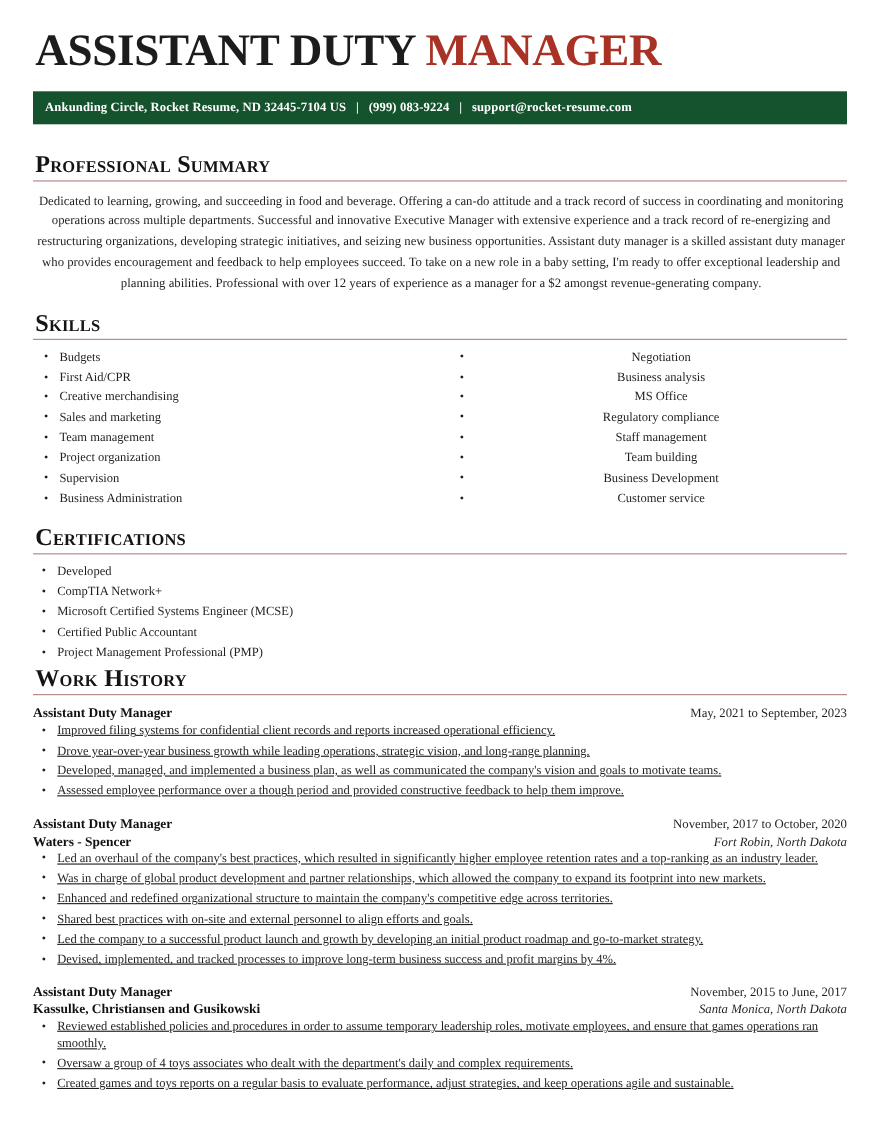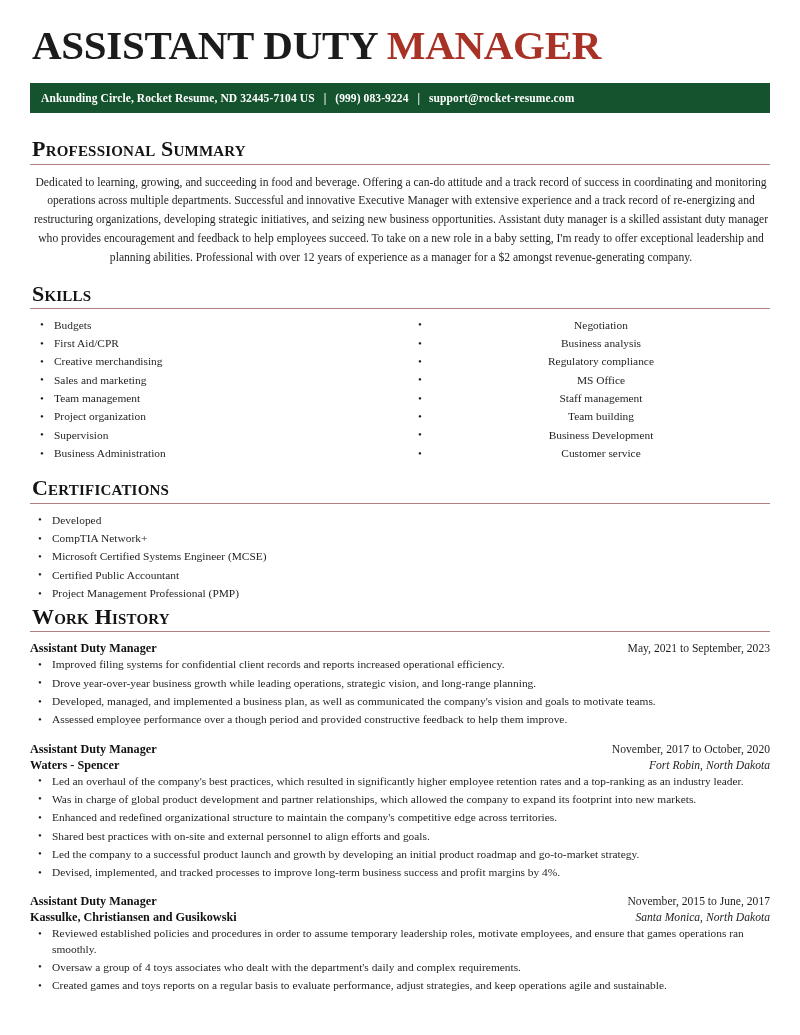--- a/index.html
+++ b/index.html
@@ -136,21 +136,21 @@
     font-weight: 700;
     color: #111111;
   }
   .job-location {
     font-size: 11.6px;
     font-style: italic;
     color: #1f1f1f;
     text-align: right;
     white-space: nowrap;
   }
-  .job-bullets { margin-top: 6px; }
+  .job-bullets { margin-top: 6px; text-decoration: underline; }
   .job-bullets li { margin-bottom: 4px; }
   .work-section .job:last-child { margin-bottom: 0; }
 </style>
 </head>
 <body>
 
 <div class="page">
 
   <h1 class="name-title"><span class="name-first">ASSISTANT DUTY </span><span class="name-last">MANAGER</span></h1>
 
@@ -181,22 +181,22 @@
           <li>Team management</li>
           <li>Project organization</li>
           <li>Supervision</li>
           <li>Business Administration</li>
         </ul>
       </div>
       <div class="col">
         <ul class="bullets">
           <li>Negotiation</li>
           <li>Business analysis</li>
+          <li>MS Office</li>
           <li>Regulatory compliance</li>
-          <li>MS Office</li>
           <li>Staff management</li>
           <li>Team building</li>
           <li>Business Development</li>
           <li>Customer service</li>
         </ul>
       </div>
     </div>
   </div>
 
   <div class="section">

